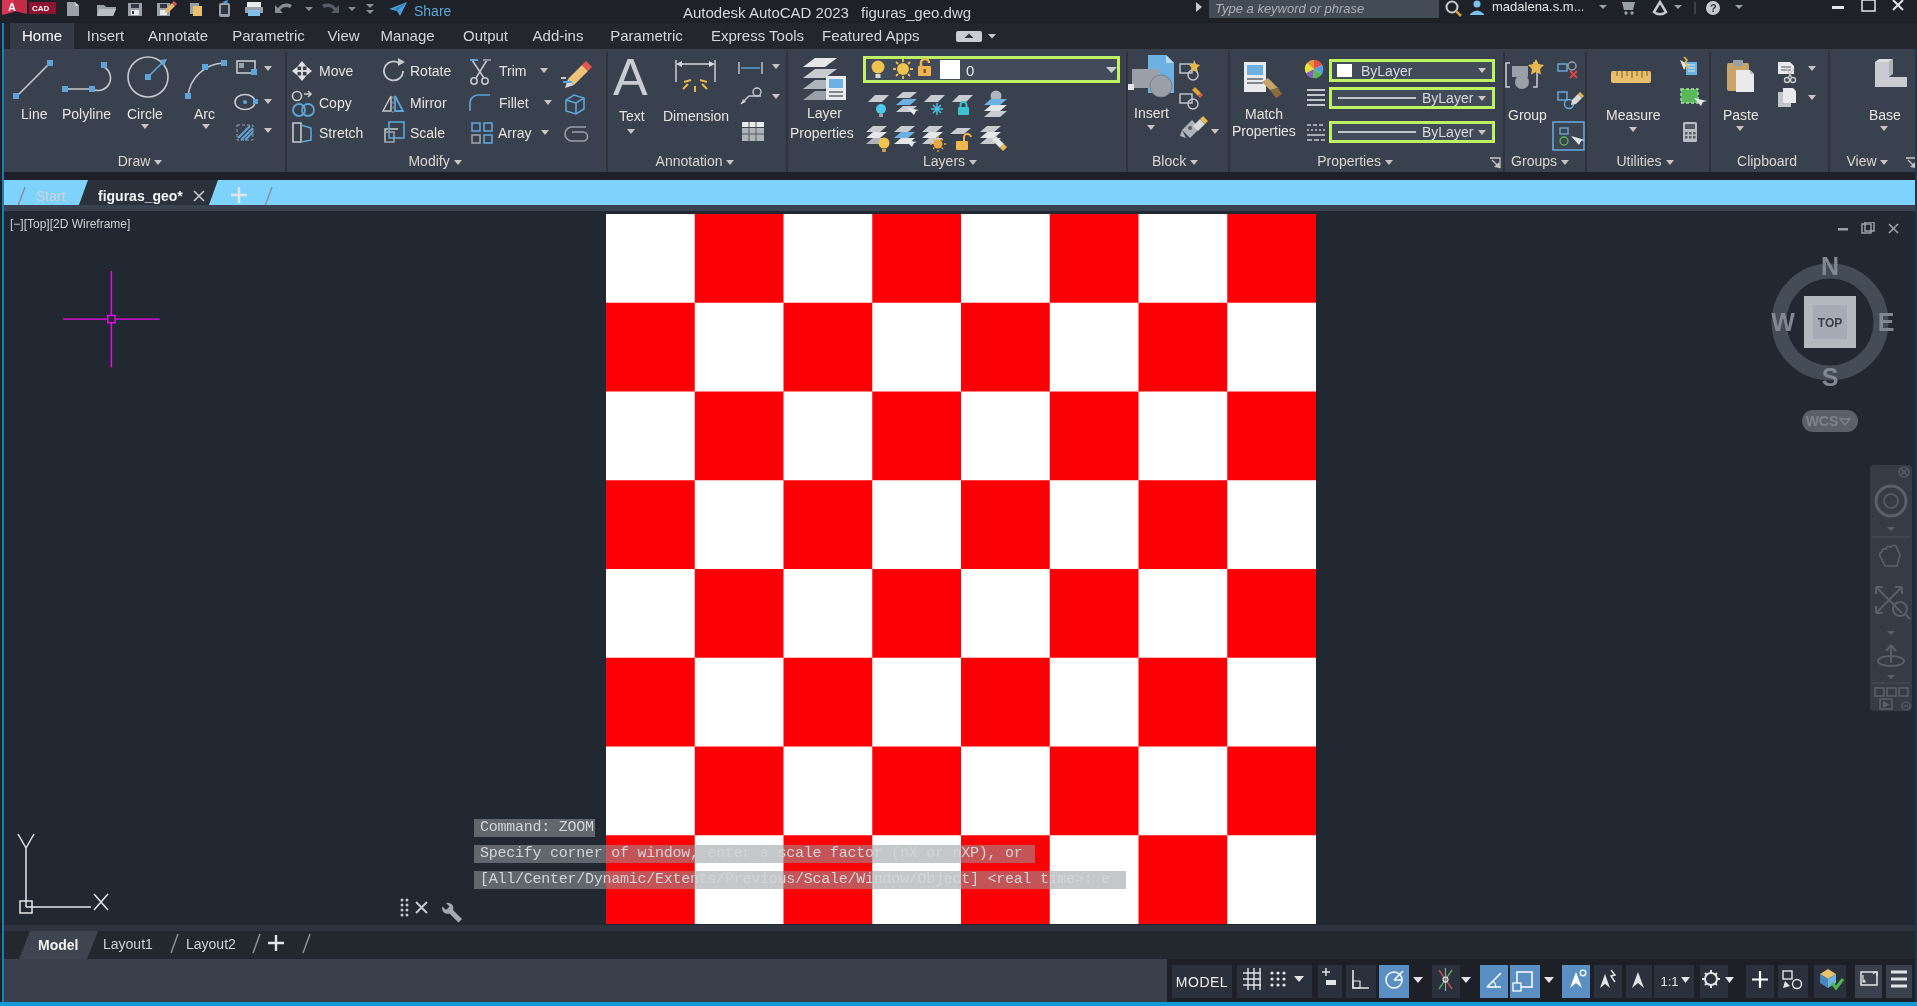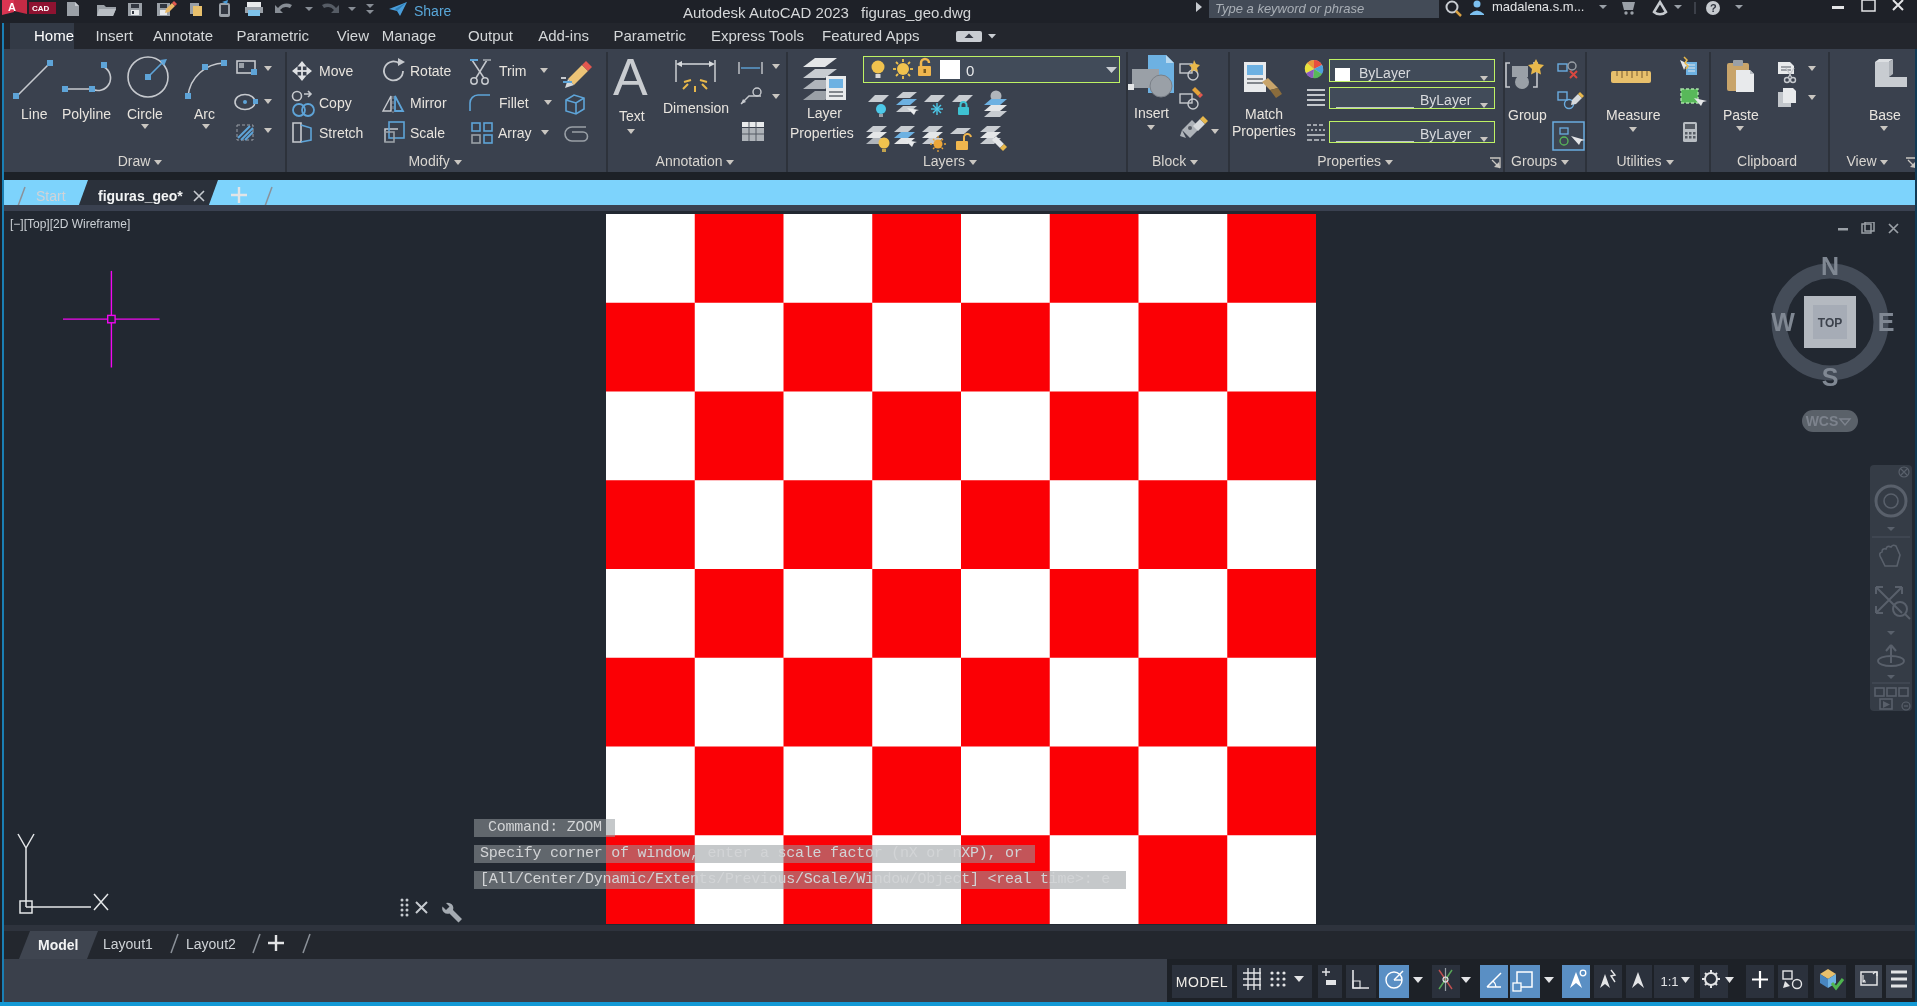--- a/index.html
+++ b/index.html
@@ -3,30 +3,30 @@
 <meta charset="utf-8">
 <style>
 *{margin:0;padding:0;box-sizing:border-box}
 html,body{width:1917px;height:1006px;overflow:hidden;background:#1d2127;font-family:"Liberation Sans",sans-serif}
 .abs{position:absolute}
 #page{position:relative;width:1917px;height:1006px;overflow:hidden}
 
 #titlebar{left:0;top:0;width:1917px;height:23px;background:#1e2128}
 
 #tabrow{left:0;top:23px;width:1917px;height:26px;background:#23262d}
-.rtab{position:absolute;top:0;height:26px;line-height:26px;color:#d4d7d9;font-size:15px;text-align:right;white-space:nowrap}
+.rtab{position:absolute;top:0;height:26px;line-height:26px;color:#d4d7d9;font-size:15px;text-align:center;white-space:nowrap}
 #hometab{background:#333a46;color:#fff}
 
 #ribbon{left:0;top:49px;width:1917px;height:123px;background:#3a414e}
 .sep{position:absolute;top:0;width:2px;height:120px;background:#2d323b}
 .plabel{position:absolute;top:100px;height:20px;line-height:18px;font-size:14px;color:#d9d6d1;text-align:center;white-space:nowrap}
 .rlbl{position:absolute;font-size:14px;color:#e8e4de;white-space:nowrap}
 .dd{display:inline-block;width:0;height:0;border-left:4px solid transparent;border-right:4px solid transparent;border-top:5px solid #c9c6c1;vertical-align:middle}
 .ddl{position:absolute;width:0;height:0;border-left:4px solid transparent;border-right:4px solid transparent;border-top:5px solid #c9c6c1}
-.combo{position:absolute;background:#414b59;border:1px solid #bef264;display:flex;align-items:flex-end;z-index:1}
+.combo{position:absolute;background:#414b59;border:3px solid #bef264;display:flex;align-items:center;z-index:1}
 
 #filetabs{left:0;top:180px;width:1917px;height:33px;background:#7dd3fc}
 #strip{left:0;top:205px;width:1917px;height:6px;background:#3a4150}
 
 #canvas{left:0;top:211px;width:1917px;height:716px;background:#222831;overflow:hidden}
 #board{position:absolute;left:606px;top:3px;width:710px;height:710px;background:repeating-conic-gradient(#fb0005 0% 25%,#ffffff 0% 50%);background-size:177.5px 177.5px}
 
 .cmdrow{position:absolute;background:rgba(150,154,158,0.55);color:#d2d4d6;font-family:"Liberation Mono",monospace;font-size:15px;letter-spacing:-0.25px;line-height:18px;white-space:pre}
 #cmdinput{position:absolute;left:467px;top:683px;width:1058px;height:30px;background:rgba(255,255,255,0.7);border-radius:3px}
 
@@ -512,21 +512,21 @@
     <span class="rlbl" style="left:319px;top:43px">Copy</span>
     <span class="rlbl" style="left:410px;top:43px">Mirror</span>
     <span class="rlbl" style="left:499px;top:43px">Fillet</span>
     <span class="ddl" style="left:544px;top:48px"></span>
     <span class="rlbl" style="left:319px;top:73px">Stretch</span>
     <span class="rlbl" style="left:410px;top:73px">Scale</span>
     <span class="rlbl" style="left:498px;top:73px">Array</span>
     <span class="ddl" style="left:541px;top:78px"></span>
     <span class="rlbl" style="left:619px;top:56px">Text</span>
     <span class="ddl" style="left:627px;top:77px"></span>
-    <span class="rlbl" style="left:663px;top:48px">Dimension</span>
+    <span class="rlbl" style="left:663px;top:56px">Dimension</span>
     <span class="ddl" style="left:772px;top:12px"></span>
     <span class="ddl" style="left:772px;top:42px"></span>
     <span class="rlbl" style="left:807px;top:53px">Layer</span>
     <span class="rlbl" style="left:790px;top:73px">Properties</span>
     <span class="rlbl" style="left:1134px;top:53px">Insert</span>
     <span class="ddl" style="left:1147px;top:73px"></span>
     <span class="ddl" style="left:1211px;top:77px"></span>
     <span class="rlbl" style="left:1245px;top:54px">Match</span>
     <span class="rlbl" style="left:1232px;top:71px">Properties</span>
     <span class="rlbl" style="left:1508px;top:55px">Group</span>
@@ -651,21 +651,21 @@
     </svg>
 
     <svg width="120" height="110" style="position:absolute;left:14px;top:610px">
       <line x1="12" y1="27" x2="12" y2="86" stroke="#e4e6e8" stroke-width="1.5"></line>
       <line x1="12" y1="86" x2="77" y2="86" stroke="#e4e6e8" stroke-width="1.5"></line>
       <path d="M12 27 l-8 -14 M12 27 l8 -14" stroke="#e4e6e8" stroke-width="1.5" fill="none"></path>
       <path d="M80 73 l14 16 M94 73 l-14 16" stroke="#e4e6e8" stroke-width="1.5"></path>
       <rect x="6" y="80" width="12" height="12" fill="none" stroke="#e4e6e8" stroke-width="1.5"></rect>
     </svg>
 
-    <div class="cmdrow" style="left:474px;top:608px;width:141px;height:18px;padding-left:14px">Command: ZOOM</div>
+    <div class="cmdrow" style="left:474px;top:608px;width:121px;height:18px;padding-left:6px">Command: ZOOM</div>
     <div class="cmdrow" style="left:474px;top:634px;width:561px;height:18px;padding-left:6px">Specify corner of window, enter a scale factor (nX or nXP), or</div>
     <div class="cmdrow" style="left:474px;top:660px;width:652px;height:18px;padding-left:6px">[All/Center/Dynamic/Extents/Previous/Scale/Window/Object] &lt;real time&gt;: e</div>
 
     <svg width="70" height="30" style="position:absolute;left:398px;top:683px">
       <g fill="#c6cacf">
           <circle cx="4" cy="6" r="1.5"></circle>
           <circle cx="9" cy="6" r="1.5"></circle>
           <circle cx="4" cy="11" r="1.5"></circle>
           <circle cx="9" cy="11" r="1.5"></circle>
           <circle cx="4" cy="16" r="1.5"></circle>

